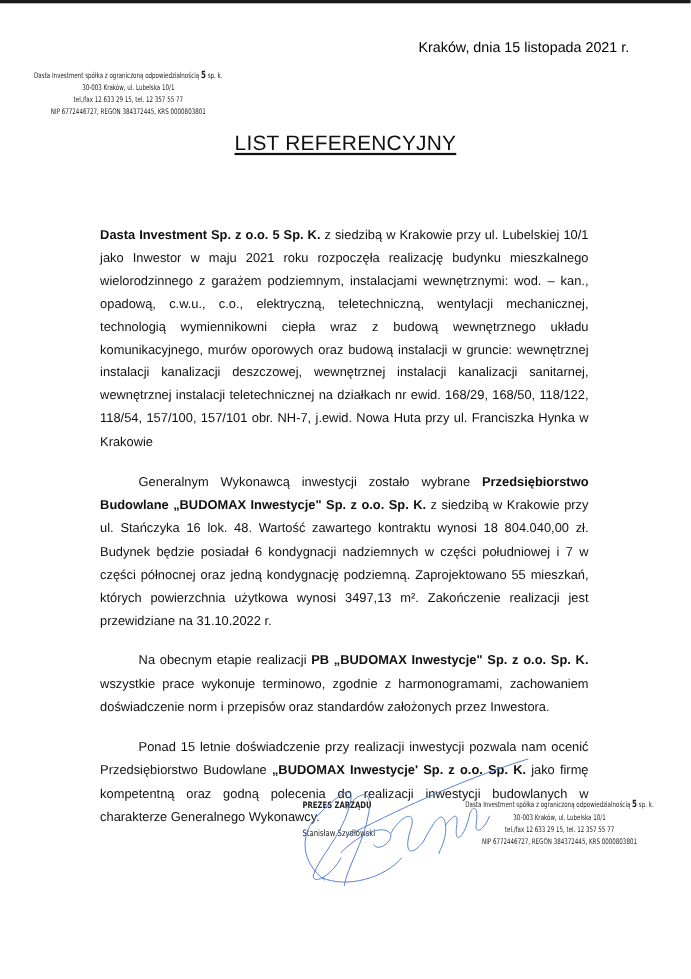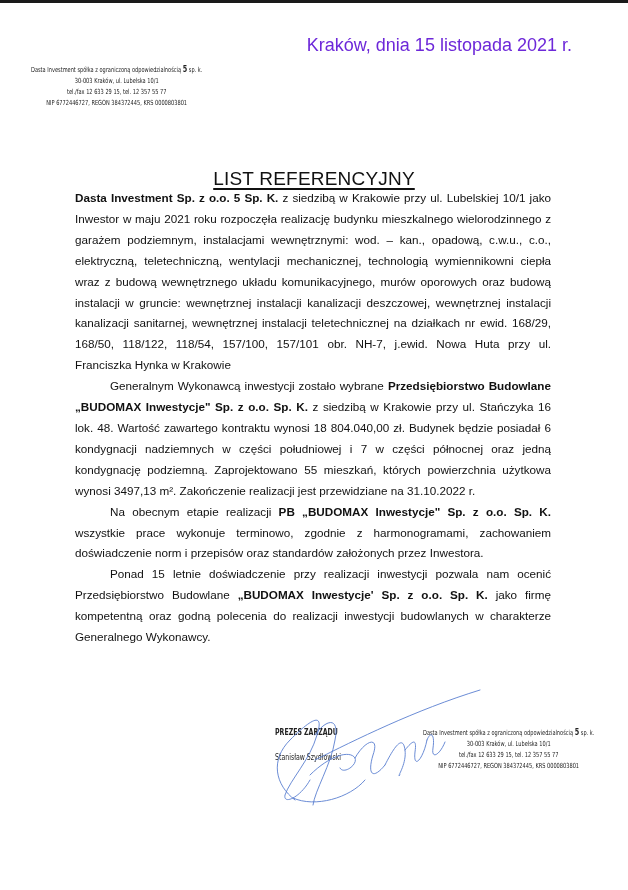--- a/index.html
+++ b/index.html
@@ -33,46 +33,45 @@
       white-space: nowrap;
     }
     .letterhead .bold5 { font-weight: bold; font-size: 9px; }
     .letterhead-top { left: 31px; top: 64px; }
     .letterhead-bottom { left: 423px; top: 727px; }
 
     .date-line {
       position: absolute;
       right: 56px;
       top: 35px;
-      font-size: 18px;
-      color: #6d28d9;
+      font-size: 13px;
+      color: #000000;
     }
     .title {
       position: absolute;
       left: 0; right: 0;
       top: 120px;
       text-align: center;
       font-size: 19px;
       letter-spacing: 0.2px;
       text-decoration: underline;
       text-underline-offset: 3px;
       text-decoration-thickness: 1.5px;
-      margin-top: 48px;
     }
     .body {
       position: absolute;
       left: 75px;
       top: 188px;
       width: 476px;
       font-size: 11.7px;
       line-height: 20.9px;
       text-align: justify;
     }
     .body p {
-      margin: 0;
+      margin: 16px;
     }
     .body p.indent {
       text-indent: 35px;
     }
     .body b { font-weight: bold; }
 
     .sign-block {
       position: absolute;
       left: 275px;
       top: 728px;

